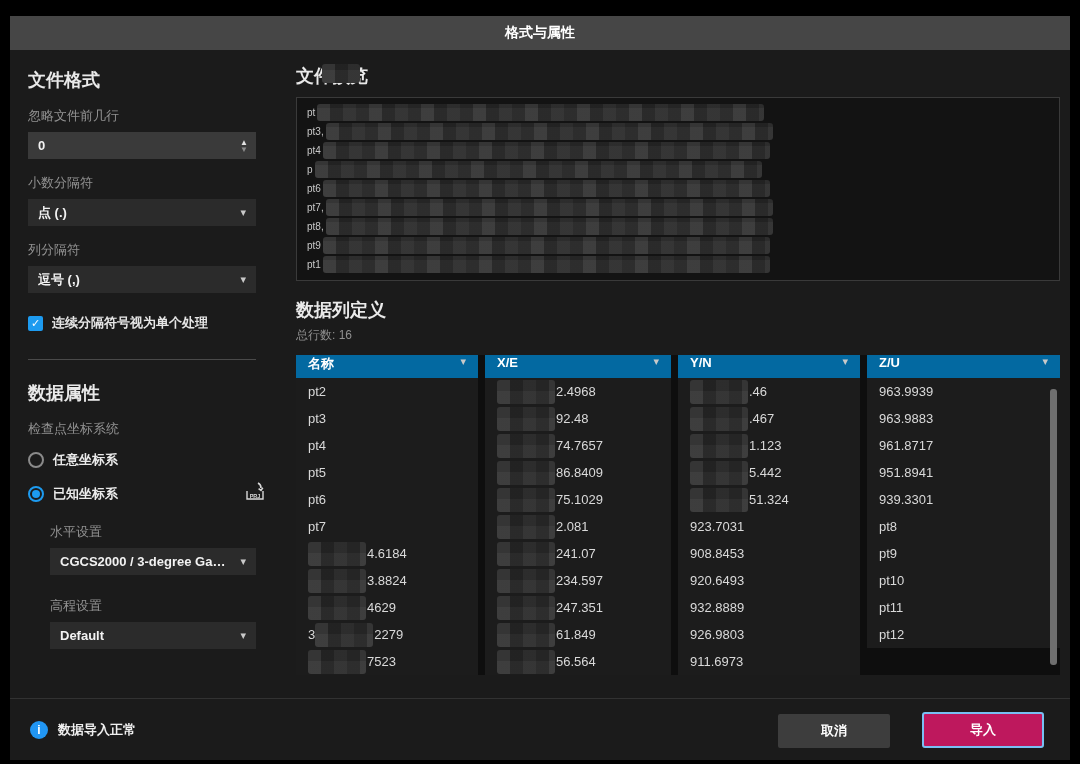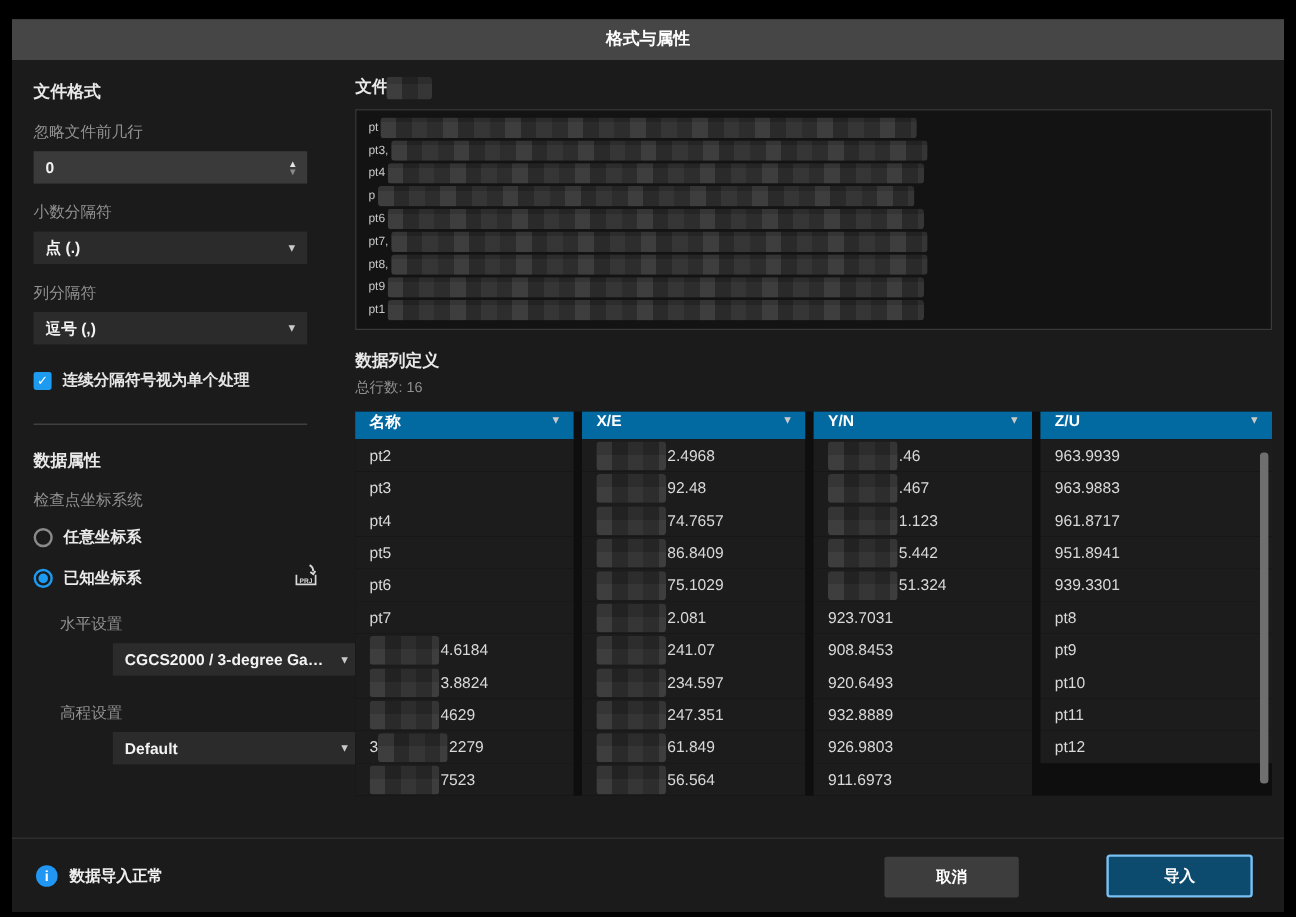--- a/index.html
+++ b/index.html
@@ -5,21 +5,21 @@
   html,body{margin:0;padding:0;background:#000;}
   body{width:1080px;height:764px;position:relative;overflow:hidden;
        font-family:"Liberation Sans","DejaVu Sans",sans-serif;}
   .dialog{position:absolute;left:10px;top:16px;width:1060px;height:744px;
           background:#1b1b1b;display:flex;flex-direction:column;}
   .titlebar{height:34px;flex:none;background:#464646;color:#fff;font-size:14px;font-weight:700;
             display:flex;align-items:center;justify-content:center;}
   .dlg-body{flex:1;display:flex;min-height:0;}
   
   .left{width:270px;flex:none;padding:18px 0 0 18px;box-sizing:border-box;}
-  .section-title{font-size:14px;font-weight:700;color:#e9e9e9;}
+  .section-title{font-size:18px;font-weight:700;color:#e9e9e9;}
   .field-label{font-size:13px;color:#929292;margin:15px 0 7px;}
   .spinner{width:228px;height:27px;background:#3a3a3a;display:flex;align-items:center;
            padding:0 8px 0 10px;box-sizing:border-box;cursor:pointer;}
   .spinner .val{flex:1;font-size:13px;font-weight:700;color:#f2f2f2;}
   .spin-arrows{display:flex;flex-direction:column;align-items:center;line-height:7px;}
   .spin-arrows .up{font-size:8px;color:#e3e3e3;}
   .spin-arrows .dn{font-size:8px;color:#8b8b8b;}
   .select{width:228px;height:27px;background:#2b2b2b;display:flex;align-items:center;
           padding:0 10px;box-sizing:border-box;cursor:pointer;}
   .select .val{flex:1;font-size:13px;font-weight:700;color:#f2f2f2;white-space:nowrap;
@@ -32,21 +32,21 @@
   .divider-left{width:228px;height:1px;background:#4a4a4a;margin-top:27px;}
   .radio-row{display:flex;align-items:center;gap:9px;margin-top:13px;cursor:pointer;}
   .radio{width:16px;height:16px;flex:none;border-radius:50%;border:2px solid #8a8a8a;
          box-sizing:border-box;position:relative;}
   .radio.sel{border-color:#1d9bf0;}
   .radio.sel::after{content:"";position:absolute;left:2px;top:2px;width:8px;height:8px;
                     border-radius:50%;background:#1d9bf0;}
   .radio-label{font-size:13px;font-weight:600;color:#eaeaea;}
   .prj-btn{margin-left:auto;margin-right:14px;background:none;border:none;padding:0;cursor:pointer;}
   .indent{margin-left:22px;}
-  .indent .select{width:206px;margin-left:44px;}
+  .indent .select{width:206px;}
   
   .right{flex:1;min-width:0;padding:14px 10px 0 16px;box-sizing:border-box;position:relative;}
   .preview-title-row{position:relative;display:inline-block;}
   .label-redaction{position:absolute;left:26px;top:0;width:38px;height:19px;border-radius:3px;}
   .mosaic{background-image:
       repeating-linear-gradient(90deg, rgba(255,255,255,0.07) 0 13px, rgba(0,0,0,0.10) 13px 26px,
         rgba(255,255,255,0.03) 26px 39px, rgba(0,0,0,0.04) 39px 52px),
       repeating-linear-gradient(0deg, #2f2f2f 0 13px, #262626 13px 26px);}
   .preview-box{margin-top:9px;height:184px;width:764px;box-sizing:border-box;background:#131313;
                border:1px solid #3a3a3a;padding:5px 10px;overflow:hidden;}
@@ -67,22 +67,22 @@
   
   .footer{height:62px;flex:none;border-top:1px solid #323232;display:flex;align-items:center;
           padding:0 26px 0 20px;box-sizing:border-box;}
   .status{display:flex;align-items:center;gap:10px;color:#f0f0f0;font-weight:600;font-size:13px;}
   .info-icon{width:18px;height:18px;flex:none;border-radius:50%;background:#2196f3;color:#fff;
              font-size:12px;font-weight:700;display:flex;align-items:center;justify-content:center;}
   .btns{margin-left:auto;display:flex;gap:32px;align-items:flex-end;}
   .btn{height:34px;font-size:13px;font-weight:600;color:#fff;border:none;cursor:pointer;
        font-family:inherit;}
   .btn.cancel{width:112px;background:#3d3d3d;border-radius:2px;}
-  .btn.primary{width:122px;height:36px;background:#0c4a6e;border:2px solid #79c0f4;
-               border-radius:3px;box-sizing:border-box;margin-left:41px;}
+  .btn.primary{width:122px;height:36px;background:#be185d;border:2px solid #79c0f4;
+               border-radius:3px;box-sizing:border-box;}
 </style>
 </head>
 <body>
 
 <div class="dialog">
   <div class="titlebar">格式与属性</div>
 
   <div class="dlg-body">
 
     <div class="left">

